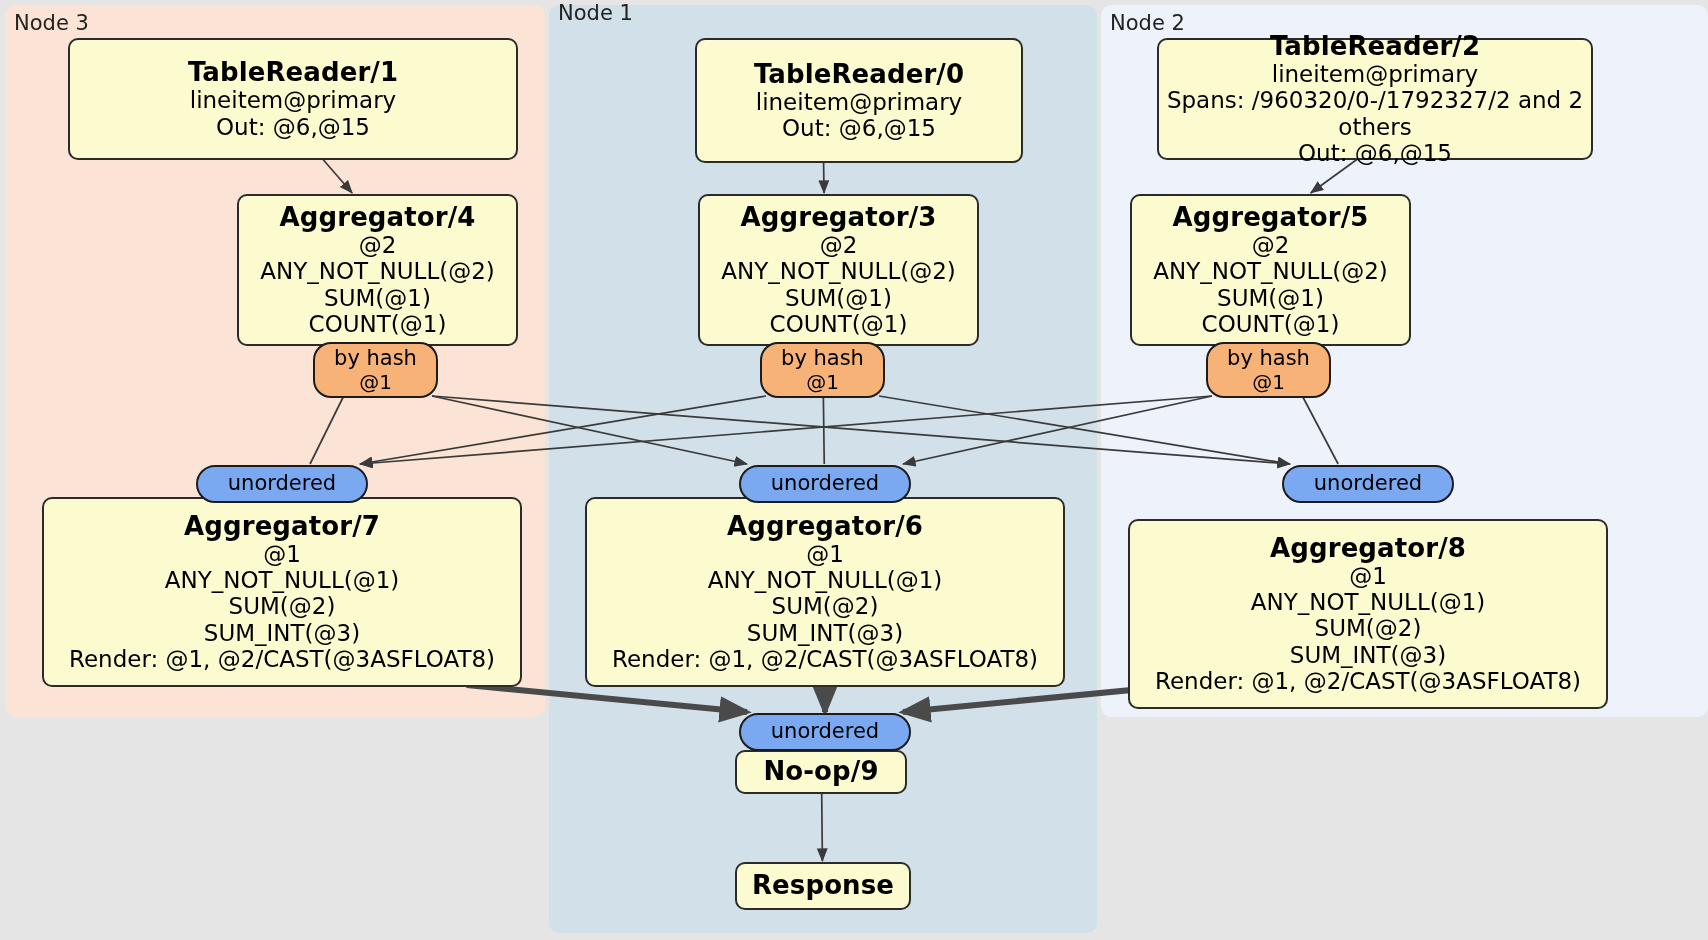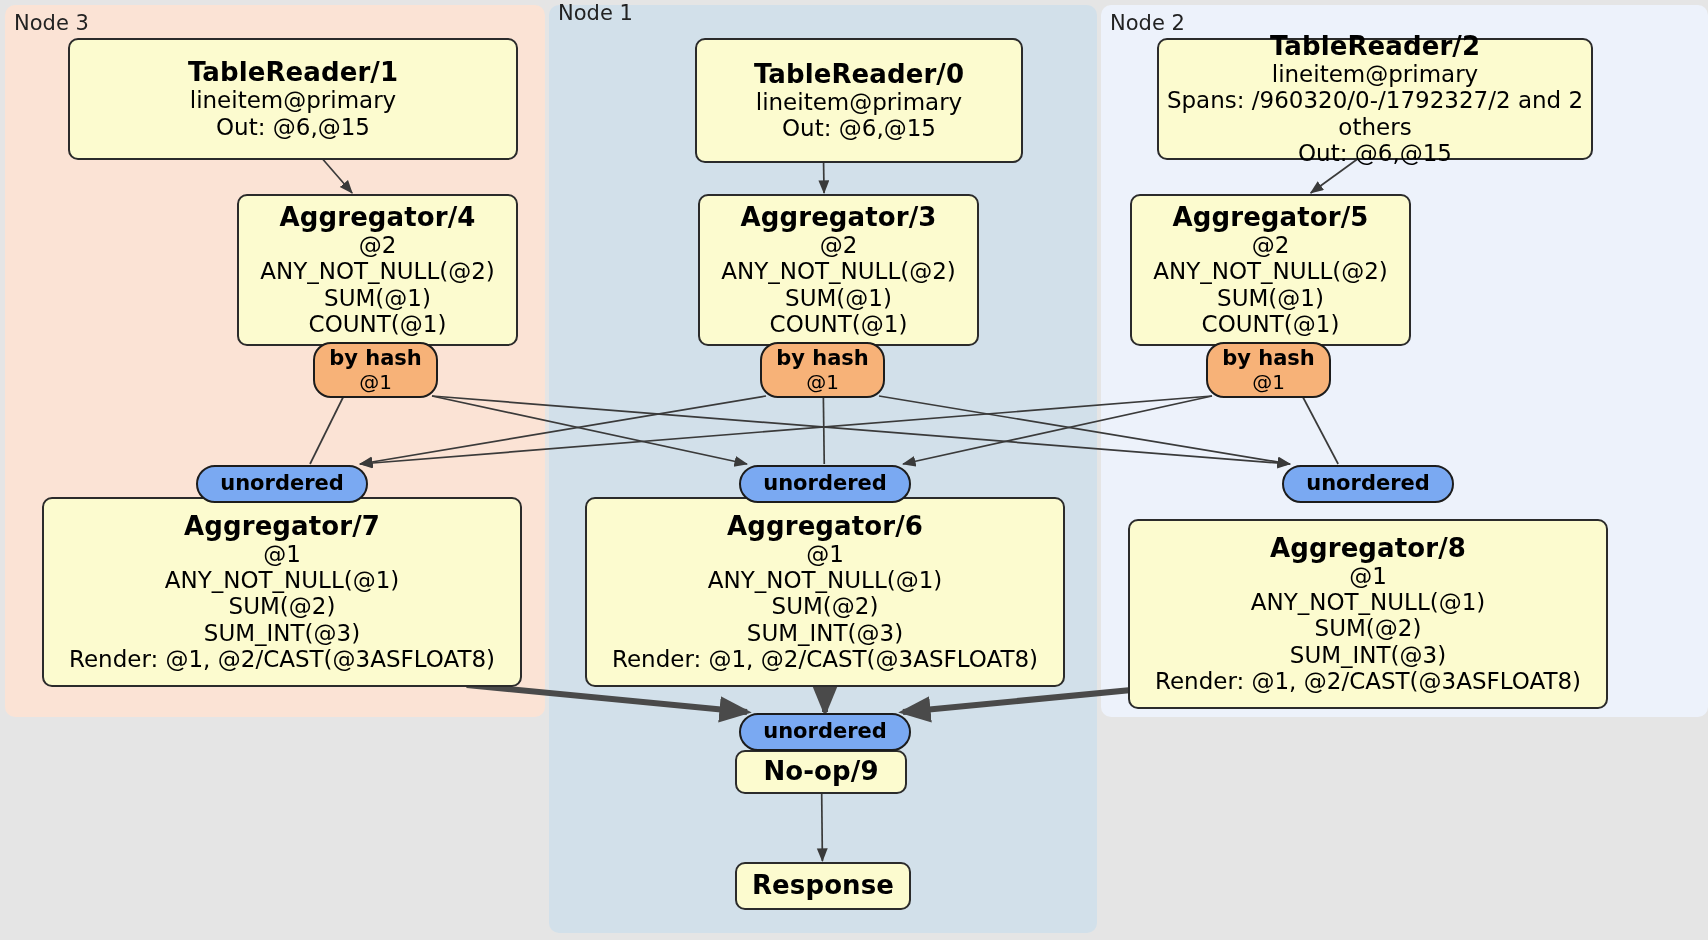--- a/index.html
+++ b/index.html
@@ -10,21 +10,21 @@
   .panel-label{position:absolute;font-size:21px;color:#222;font-family:"DejaVu Sans","Liberation Sans",sans-serif;}
   .node-box{position:absolute;background:#fcfbcf;border:2px solid #2b2b2b;border-radius:10px;
             box-sizing:border-box;text-align:center;display:flex;flex-direction:column;
             align-items:center;justify-content:center;color:#000;}
   .node-title{font-weight:bold;font-size:26px;line-height:1.12;letter-spacing:.1px;}
   .node-line{font-size:23px;line-height:1.14;}
   .badge{position:absolute;box-sizing:border-box;border:2px solid #1c1c1c;border-radius:22px;
          display:flex;flex-direction:column;align-items:center;justify-content:center;text-align:center;color:#000;}
   .badge.hash{background:#f7b278;border-radius:18px;}
   .badge.unord{background:#7aa9f2;border-radius:22px;}
-  .badge-title{font-weight:bold;font-size:21px;line-height:1.1;}
+  .badge-title{font-weight:normal;font-size:21px;line-height:1.1;}
   .badge-sub{font-size:20px;line-height:1.1;}
 </style>
 </head>
 <body>
 
 <div id="stage">
 
   <div id="panels">
       <div class="panel" style="left: 5px; top: 5px; width: 540px; height: 712px; background: rgb(251, 227, 213);"></div>
       <div class="panel-label" style="left: 14px; top: 11px;">Node 3</div>

